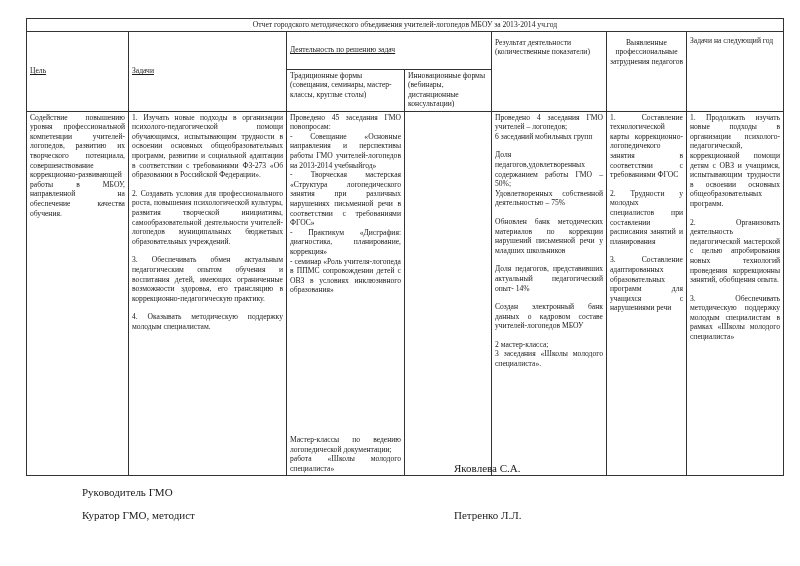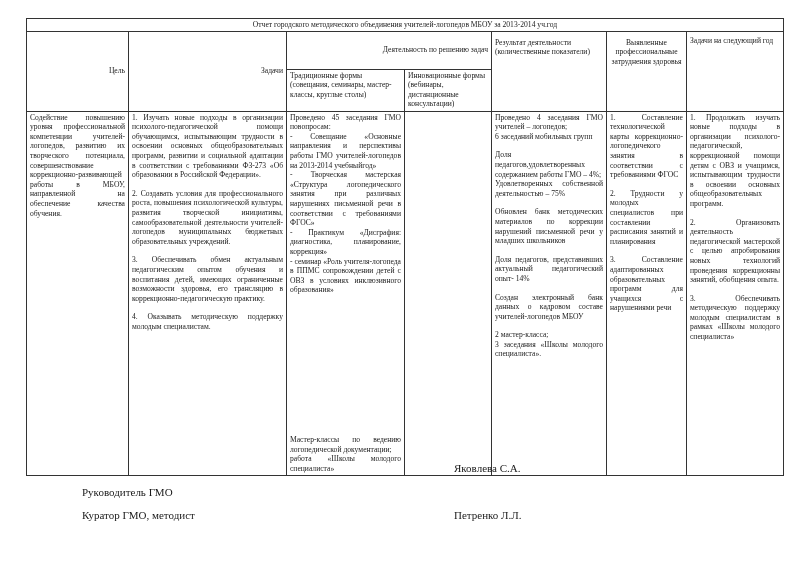--- a/index.html
+++ b/index.html
@@ -2,21 +2,21 @@
 <html><head>
 <meta charset="utf-8">
 <style>
   html, body { margin:0; padding:0; background:#ffffff; }
   body { width:800px; height:566px; position:relative; overflow:hidden;
          font-family:"Liberation Serif","DejaVu Serif",serif; color:#1a1a1a; }
   table.report { position:absolute; left:26px; top:18px; width:757px;
          border-collapse:collapse; table-layout:fixed; font-size:7.6px; line-height:9.6px; }
   table.report td, table.report th { border:1px solid #333; padding:1px 3px; vertical-align:top; font-weight:normal; }
   .title-cell { text-align:center; padding:1px 2px !important; height:9px; }
-  .hdr-center { text-align:right; vertical-align:middle !important; }
+  .hdr-center { text-align:left; vertical-align:middle !important;text-decoration:underline; }
   .hdr-top-center { text-align:center; vertical-align:top !important; padding-top:6px !important; }
   .hdr-left { text-align:left; }
   .body-cell { text-align:justify; }
   .body-cell p { margin:0; }
   .gap { height:9px; }
   .sig { position:absolute; font-size:11px; }
 </style>
 </head>
 <body>
 
@@ -32,21 +32,21 @@
   </colgroup>
   <tbody>
       <tr>
     <td colspan="7" class="title-cell">Отчет городского методического объединения учителей-логопедов МБОУ за 2013-2014 уч.год</td>
   </tr>
   <tr style="height:38px">
     <td rowspan="2" class="hdr-center">Цель</td>
     <td rowspan="2" class="hdr-center">Задачи</td>
     <td colspan="2" class="hdr-center">Деятельность по решению задач</td>
     <td rowspan="2" class="hdr-left" style="padding-top:6px">Результат деятельности (количественные показатели)</td>
-    <td rowspan="2" class="hdr-top-center">Выявленные профессиональные затруднения здоровья</td>
+    <td rowspan="2" class="hdr-top-center">Выявленные профессиональные затруднения педагогов</td>
     <td rowspan="2" class="hdr-left" style="padding-top:4px">Задачи на следующий год</td>
   </tr>
   <tr style="height:42px">
     <td class="hdr-left">Традиционные формы (совещания, семинары, мастер-классы, круглые столы)</td>
     <td class="hdr-left">Инновационные формы (вебинары, дистанционные консультации)</td>
   </tr>
   <tr style="height:364px">
     <td class="body-cell">Содействие повышению уровня профессиональной компетенции учителей-логопедов, развитию их творческого потенциала, совершенствование коррекционно-развивающей работы в МБОУ, направленной на обеспечение качества обучения.</td>
     <td class="body-cell">
       <p>1. Изучать новые подходы в организации психолого-педагогической помощи обучающимся, испытывающим трудности в освоении основных общеобразовательных программ, развитии и социальной адаптации в соответствии с требованиями ФЗ-273 «Об образовании в Российской Федерации».</p>
@@ -66,21 +66,21 @@
       <div style="position:absolute;left:3px;right:3px;bottom:1px;">
         <p>Мастер-классы по ведению логопедической документации;</p>
         <p>работа «Школы молодого специалиста»</p>
       </div>
     </td>
     <td class="body-cell"></td>
     <td class="body-cell">
       <p>Проведено 4 заседания ГМО учителей – логопедов;</p>
       <p>6 заседаний мобильных групп</p>
           <div class="gap"></div>
-      <p>Доля педагогов,удовлетворенных содержанием работы ГМО – 4%;</p>
+      <p>Доля педагогов,удовлетворенных содержанием работы ГМО – 50%;</p>
       <p>Удовлетворенных собственной деятельностью – 75%</p>
           <div class="gap"></div>
       <p>Обновлен банк методических материалов по коррекции нарушений письменной речи у младших школьников</p>
           <div class="gap"></div>
       <p>Доля педагогов, представивших актуальный педагогический опыт- 14%</p>
           <div class="gap"></div>
       <p>Создан электронный банк данных о кадровом составе учителей-логопедов МБОУ</p>
           <div class="gap"></div>
       <p>2 мастер-класса;</p>
       <p>3 заседания «Школы молодого специалиста».</p>

